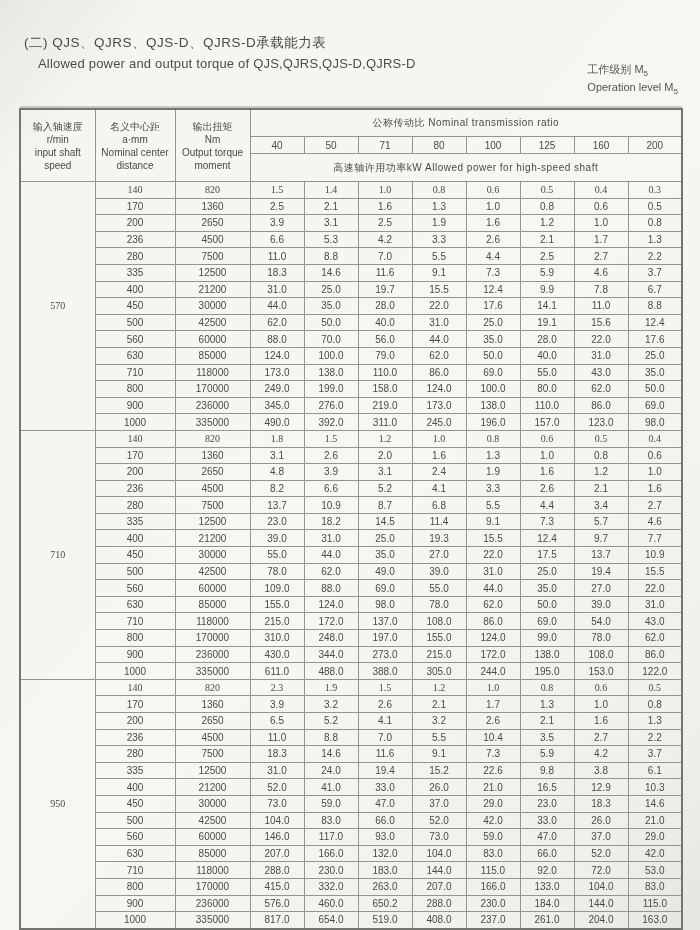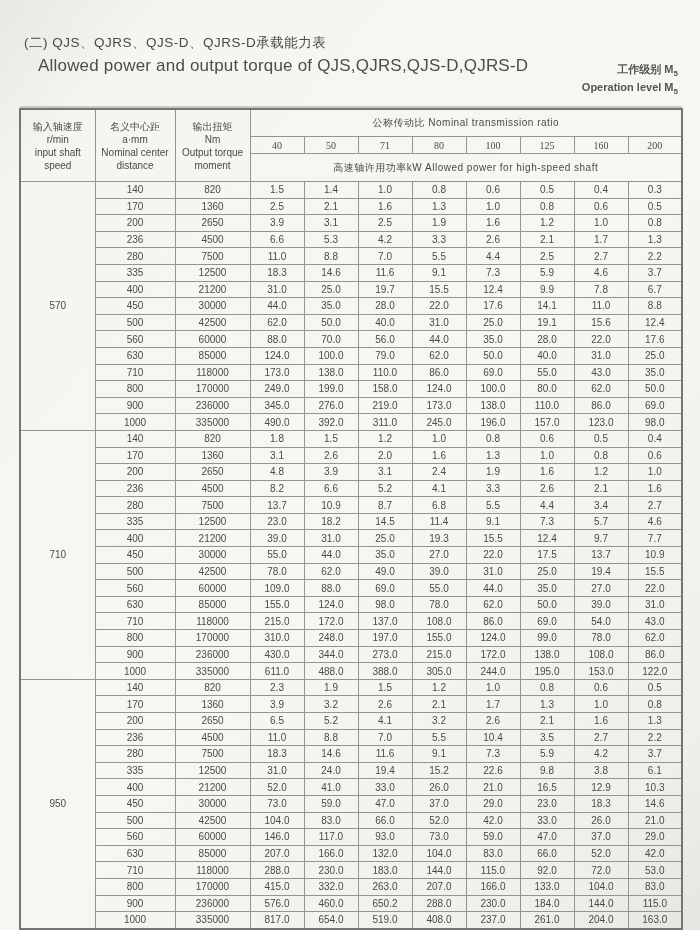--- a/index.html
+++ b/index.html
@@ -7,42 +7,42 @@
     width:700px;height:930px;
     font-family:"Liberation Sans", sans-serif;
     background:linear-gradient(130deg,#e9e7e3 0%,#f6f5f2 12%,#f7f6f3 55%,#f1efec 88%,#e7e5e1 100%);
     color:#45443f;
     position:relative;
     overflow:hidden;
   }
   .page{position:absolute;inset:0;padding-left:33px;}
   .titles{position:absolute;left:24px;top:34px;}
   .title-cn{font-size:13.5px;color:#4a4944;letter-spacing:.5px;}
-  .title-en{font-size:17px;color:#4d4c47;margin-top:4px;margin-left:14px;letter-spacing:.2px;}
-  .level{position:absolute;right:22px;top:62px;text-align:right;font-size:11px;color:#55544f;line-height:1.45;font-weight:bold;}
+  .title-en{font-size:13px;color:#4d4c47;margin-top:4px;margin-left:14px;letter-spacing:.2px;}
+  .level{position:absolute;right:22px;top:62px;text-align:left;font-size:11px;color:#55544f;line-height:1.45;}
   .level sub{font-size:8px;}
   table.cap{
     position:absolute;left:19px;top:108px;
     width:662px;border-collapse:collapse;table-layout:fixed;
     background:transparent;
   }
   table.cap td{
     border:1px solid #97948c;
     text-align:center;vertical-align:middle;
     font-size:10px;color:#4b4a46;
     padding:0;overflow:hidden;white-space:nowrap;
   }
   table.cap{border:2px solid #767470;box-shadow:0 -3px 0 -1px #c9c7c2;}
   td.head-col{font-size:9.3px;line-height:1.3;color:#504f4a;}
   td.ratio-title{font-size:10px;height:26px;letter-spacing:.5px;}
-  tr.h2 td{height:16px;font-size:10px;font-family:Liberation Serif, serif;}
+  tr.h2 td{height:16px;font-size:10px;}
   td.power-title{height:27px;font-size:10px;letter-spacing:.5px;}
   td.dcell{height:15.6px;}
   td.speed-cell{font-size:10.5px;color:#4b4a46;}
-  tr.sec-start td{border-top:1.5px solid #87847c;}
+  tr.sec-start td{border-top:1.5px solid #87847c;font-family:Liberation Serif, serif;}
   .footer{position:absolute;left:0;bottom:14px;width:100%;text-align:center;font-size:10.5px;color:#5c5b56;letter-spacing:1px;}
 </style>
 </head>
 <body>
 
 <div class="page">
 
   <div class="titles">
     <div class="title-cn">(二) QJS、QJRS、QJS-D、QJRS-D承载能力表</div>
     <div class="title-en">Allowed power and output torque of QJS,QJRS,QJS-D,QJRS-D</div>

